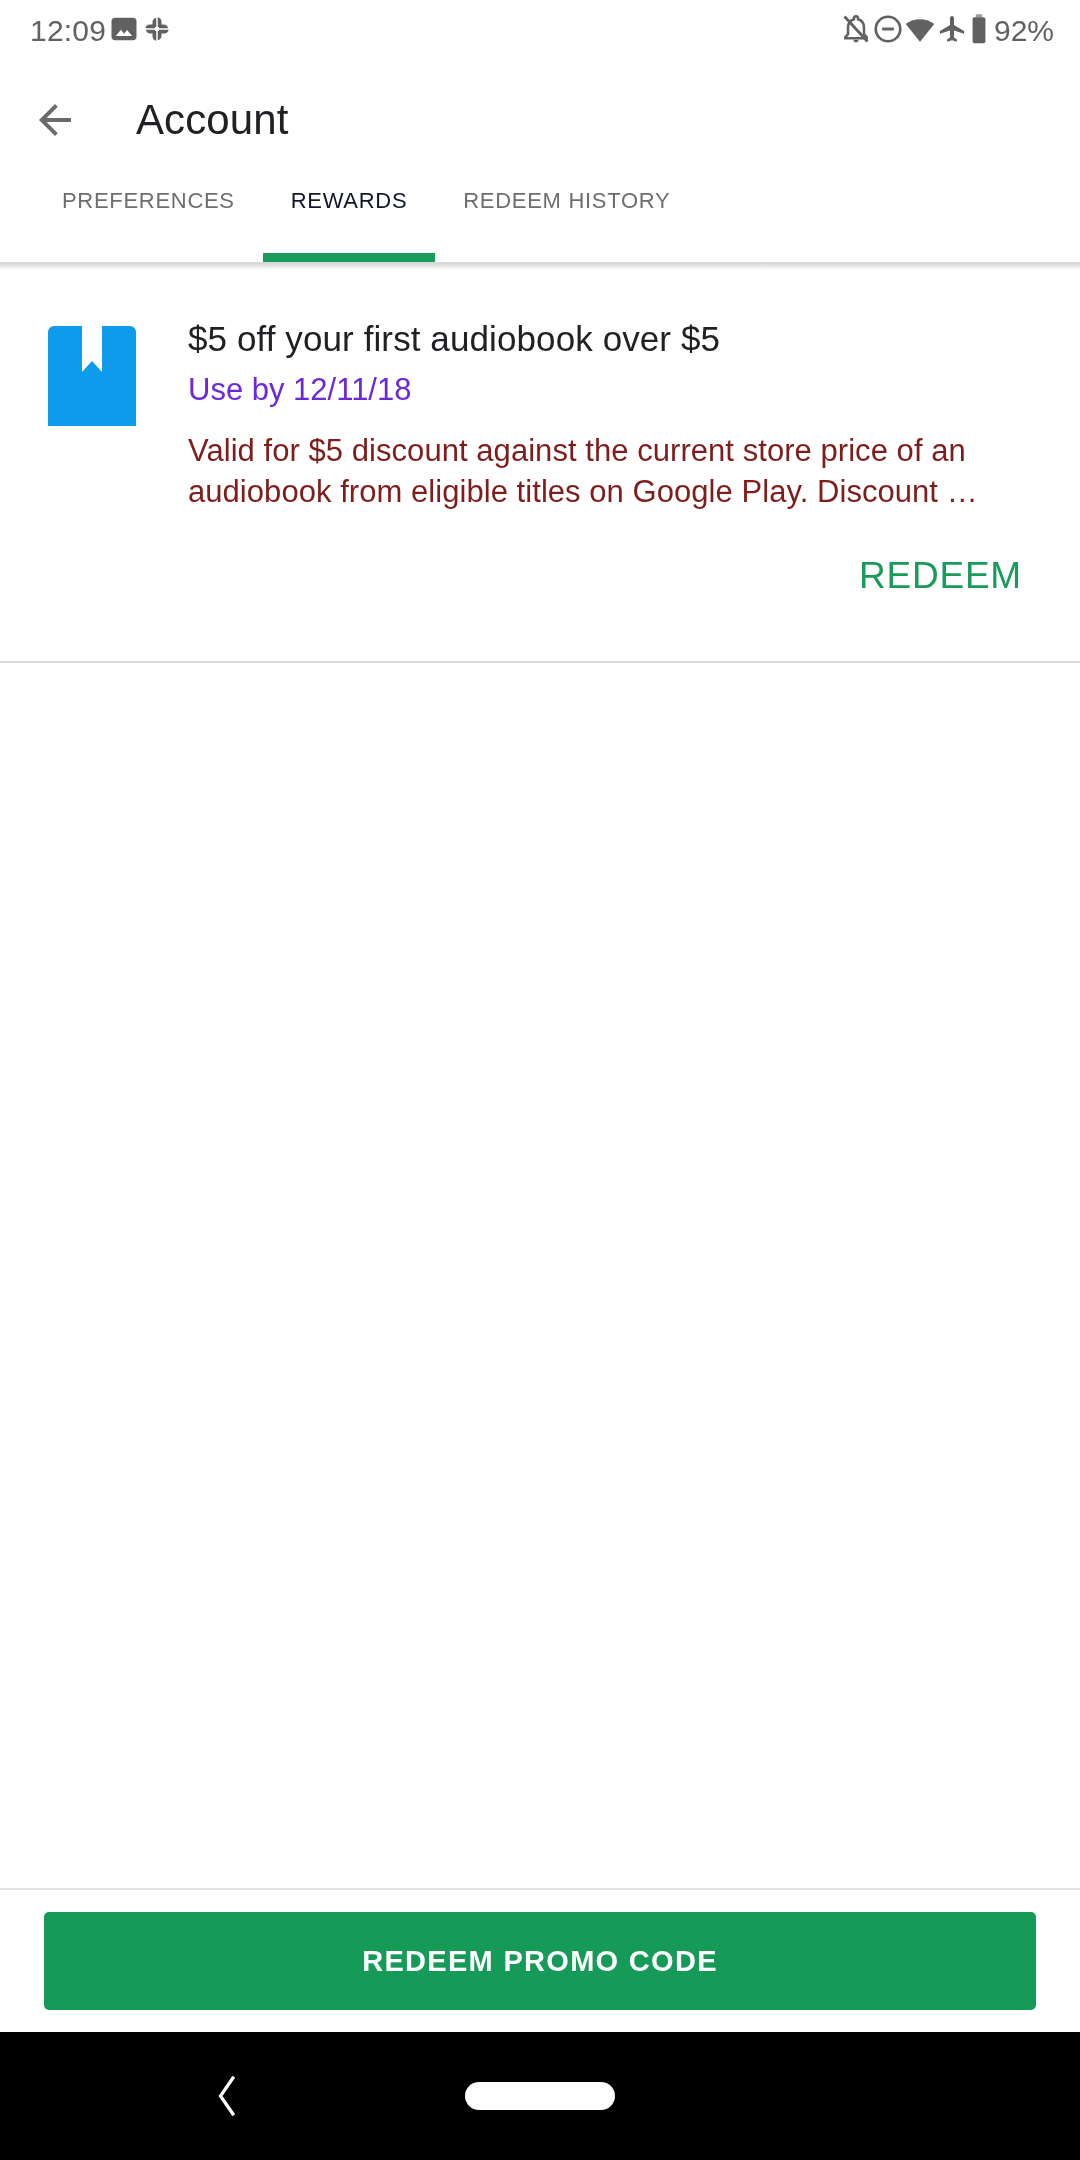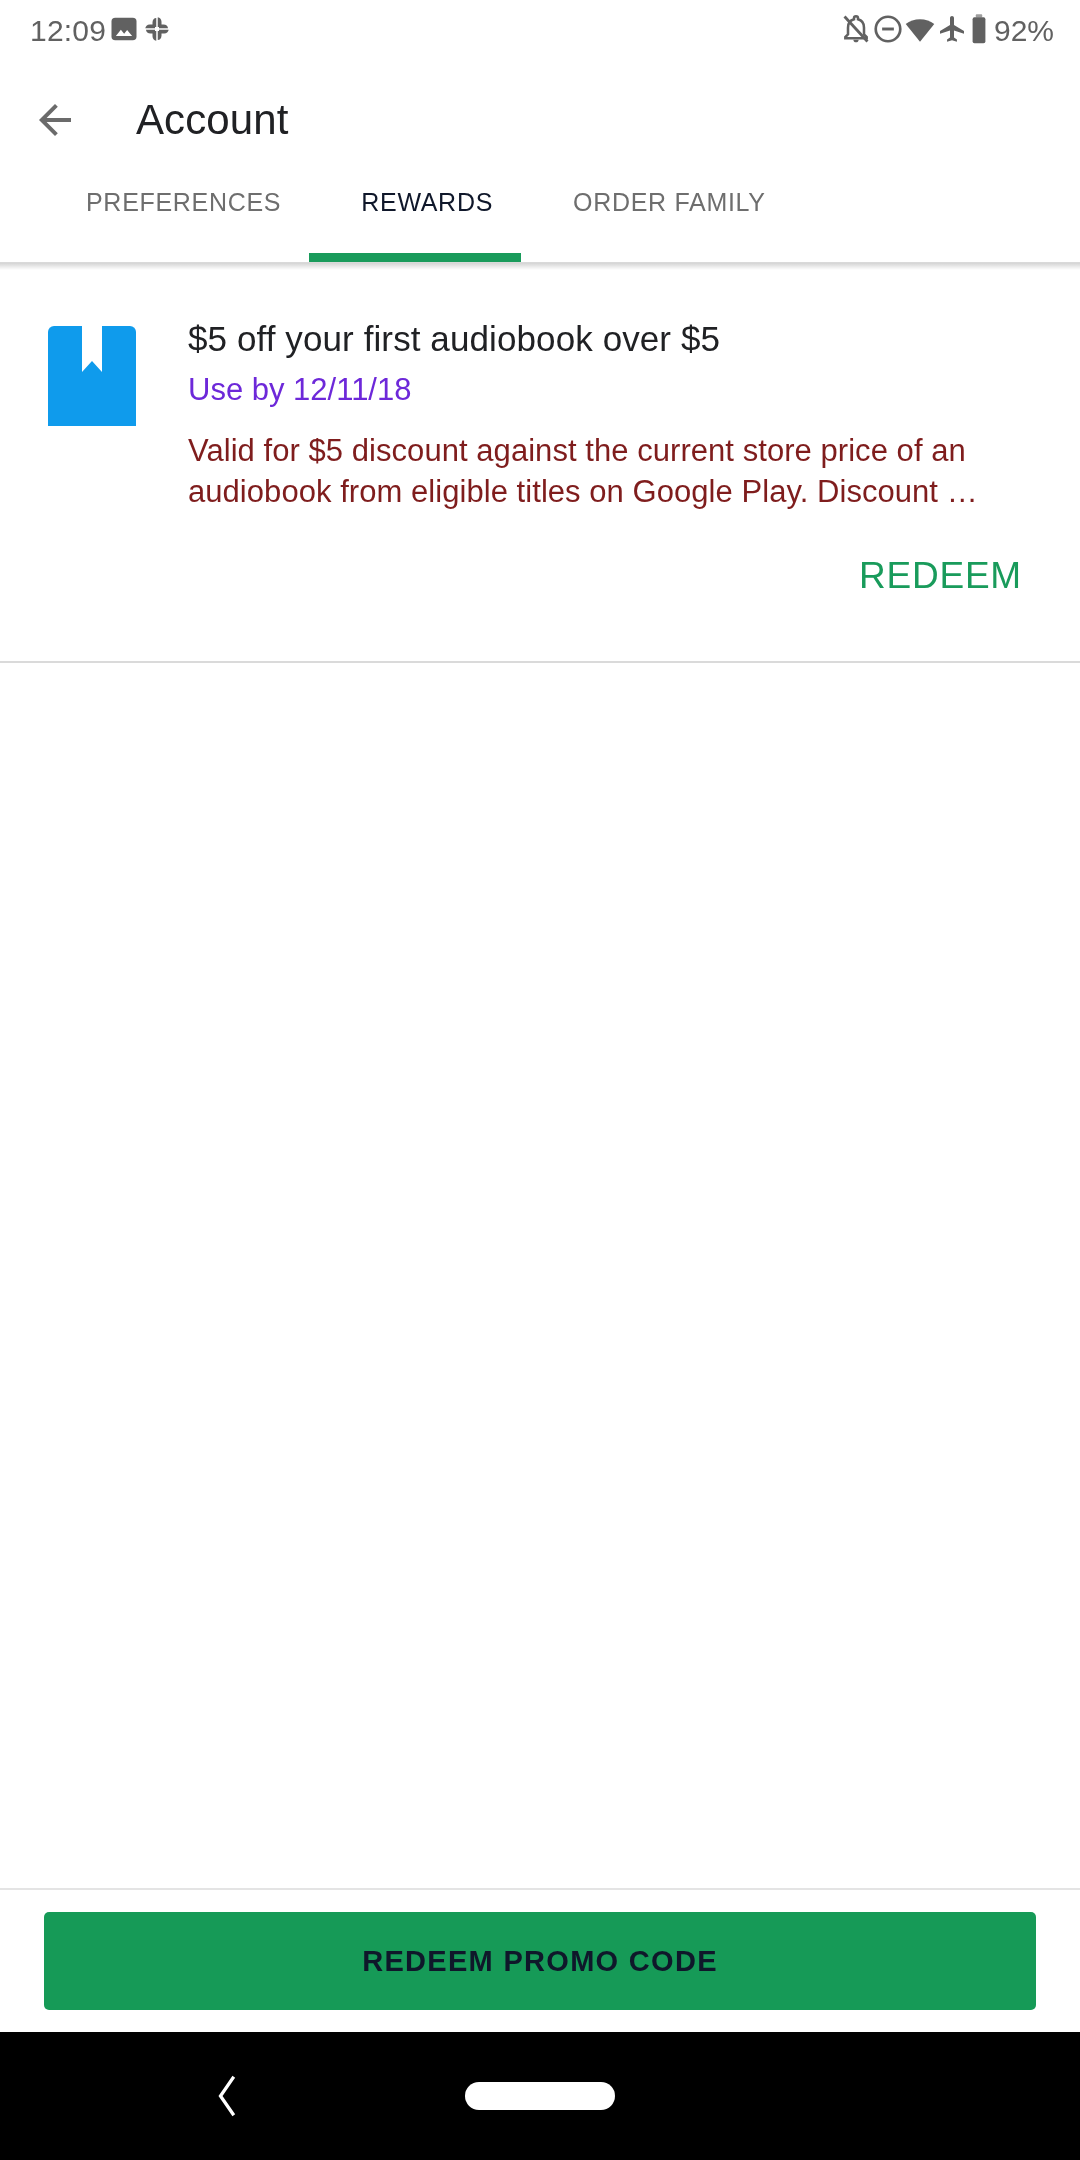--- a/index.html
+++ b/index.html
@@ -92,26 +92,25 @@
   }
   .tab {
     position: relative;
     display: flex;
     align-items: flex-start;
     justify-content: center;
     padding: 10px 28px 0 28px;
     cursor: pointer;
   }
   .tab-label {
-    font-size: 25px;
+    font-size: 22px;
     letter-spacing: 0.7px;
     color: #6e6e6e;
     font-weight: 500;
     white-space: nowrap;
-    margin-left: 24px;
   }
   .tab.active .tab-label { color: #0f172a; }
   .tab .indicator {
     position: absolute;
     left: 0; right: 0;
     bottom: 0;
     height: 9px;
     background: transparent;
   }
   .tab.active .indicator { background: #199b5b; }
@@ -201,21 +200,21 @@
     justify-content: center;
     padding: 0 44px;
     background: #ffffff;
   }
   .promo-btn {
     width: 100%;
     height: 98px;
     background: #169a57;
     border: none;
     border-radius: 5px;
-    color: #0f172a;
+    color: #ffffff;
     font-family: "Liberation Sans", sans-serif;
     font-size: 29px;
     font-weight: bold;
     letter-spacing: 1.3px;
     cursor: pointer;
   }
 
   
   .nav-bar {
     flex: 0 0 128px;
@@ -325,21 +324,21 @@
   <div class="tab-bar">
     <div class="tab">
       <span class="tab-label">PREFERENCES</span>
       <span class="indicator"></span>
     </div>
     <div class="tab active">
       <span class="tab-label">REWARDS</span>
       <span class="indicator"></span>
     </div>
     <div class="tab">
-      <span class="tab-label">ORDER FAMILY</span>
+      <span class="tab-label">REDEEM HISTORY</span>
       <span class="indicator"></span>
     </div>
   </div>
   <div class="tab-shadow"></div>
 
   <div class="content">
 
     <div>
       <div class="reward-card">
         <div class="reward-icon">

